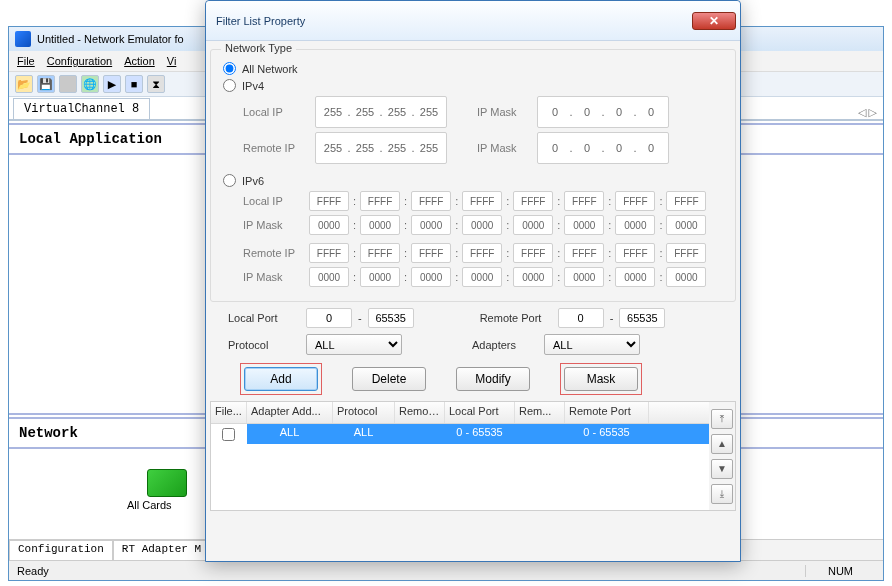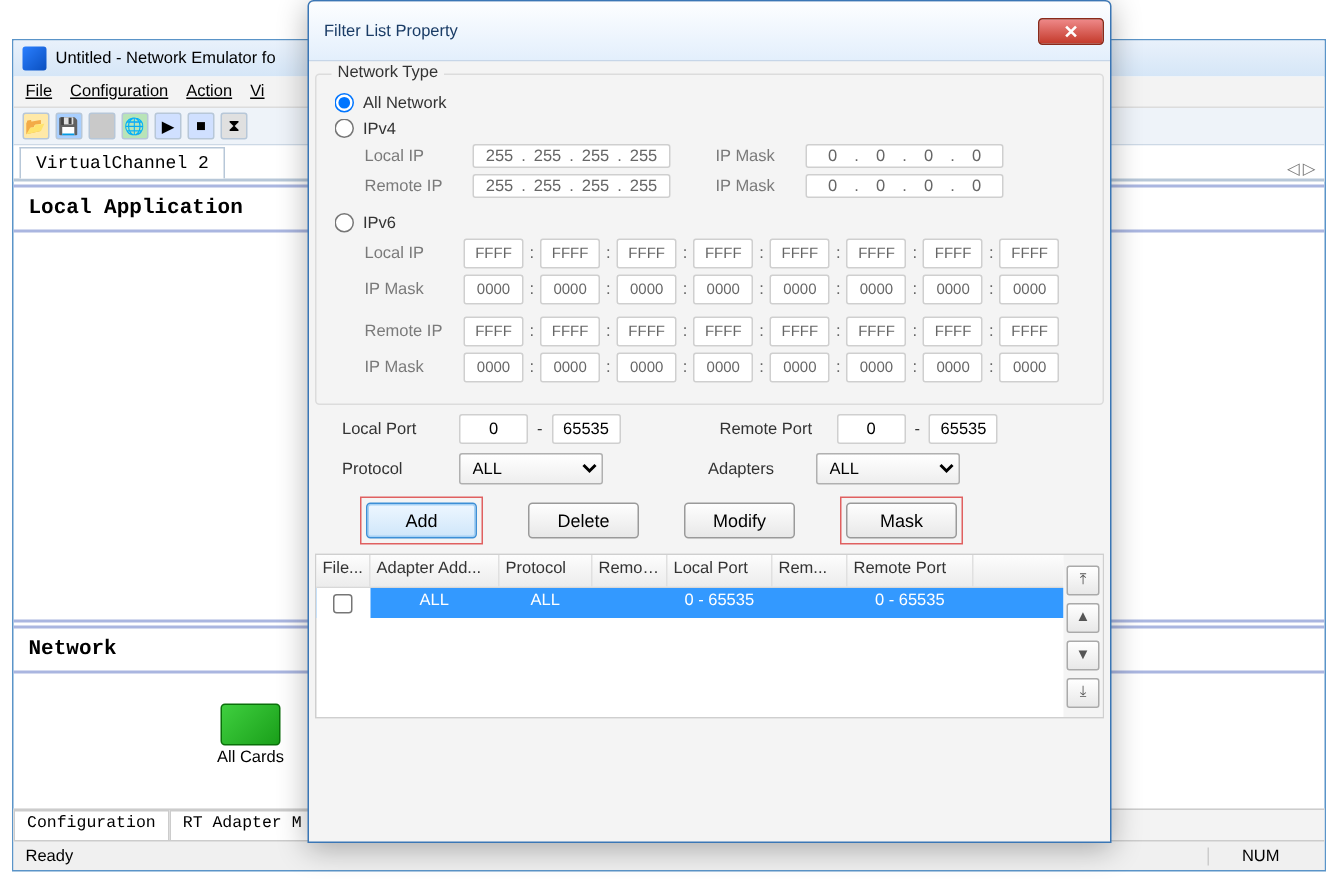--- a/index.html
+++ b/index.html
@@ -17,42 +17,42 @@
 .toolbar .ico.c1{background:#ffe9a8;} .toolbar .ico.c2{background:#a8cfff;} .toolbar .ico.c3{background:#c9c9c9;} .toolbar .ico.c4{background:#b8e4b8;} .toolbar .ico.c5{background:#d0e0ff;} .toolbar .ico.c6{background:#d0e0ff;} .toolbar .ico.c7{background:#e0e0e0;}
 .tab-bar { display: flex; border-bottom: 2px solid #b7c7d8; background: #fff; height: 24px; align-items: flex-end; padding-left: 4px; justify-content: space-between; }
 .tab-bar .left { display:flex; }
 .tab-bar .tab { border: 1px solid #b7c7d8; border-bottom: none; padding: 3px 10px; background: #fff; font-family: "Courier New", monospace; font-size: 12px; }
 .tab-bar .nav { display: flex; gap: 2px; padding: 2px 6px 0 0; }
 .tab-bar .nav span { color: #777; font-size: 11px; cursor: pointer; }
 .section-label { font-family: "Courier New", monospace; font-size: 14px; font-weight: bold; padding: 6px 10px; border-bottom: 2px solid #aab6e0; border-top: 2px solid #aab6e0; margin-top: 2px; }
 .content-area { height: 260px; border-bottom: 2px solid #aab6e0; }
 .network-area { height: 90px; padding: 6px 40px; position: relative; }
 .card-icon { width: 40px; height: 28px; background: linear-gradient(135deg,#3fcf3f,#1a9f1a); border: 1px solid #0a6f0a; border-radius: 3px; margin: 0 auto 6px; }
-.network-area .label { text-align: center; position: absolute; left: 118px; width: 80px; top: 50px; font-family: Arial; font-size: 11px; }
+.network-area .label { text-align: left; position: absolute; left: 118px; width: 80px; top: 50px; font-family: Arial; font-size: 11px; }
 .network-area .card-wrap { position: absolute; left: 138px; top: 20px; }
 .bottom-tabs { display: flex; border-top: 1px solid #ccc; background: #f3f3f3; height: 22px; }
 .bottom-tabs .btab { border: 1px solid #ccc; padding: 2px 8px; font-family: "Courier New", monospace; font-size: 11px; background: #fff; }
 .status-bar { position: absolute; bottom: 0; left: 0; right: 0; height: 20px; background: #f0f0f0; border-top: 1px solid #ccc; display: flex; align-items: center; padding: 0 8px; justify-content: space-between; }
 .status-bar .right { width: 70px; text-align: center; border-left: 1px solid #ccc; }
 
 
 .dialog { position: absolute; left: 205px; top: 0; width: 536px; height: 562px; border: 1px solid #3a76b5; background: #f4f4f4; border-radius: 4px 4px 0 0; box-shadow: 0 4px 20px rgba(0,0,0,0.3); }
 .dialog-title { height: 40px; background: linear-gradient(#fdfeff,#e3effc); border-bottom: 1px solid #c7d6e8; display: flex; align-items: center; justify-content: space-between; padding: 0 0 0 10px; border-radius: 4px 4px 0 0; }
 .dialog-title .txt { color: #1a3c66; }
 .close-x { width: 44px; height: 18px; background: linear-gradient(#e88,#c43a2b); border: 1px solid #8a2a1a; border-radius: 3px; display: flex; align-items: center; justify-content: center; color: #fff; font-weight: bold; font-size: 12px; cursor: pointer; margin-right: 4px; }
 .dialog-body { padding: 8px 4px; color: #444; }
 .group { border: 1px solid #dcdcdc; border-radius: 3px; margin-bottom: 6px; padding: 8px 10px 10px 4px; position: relative; background: #f4f4f4; }
 .group-title { position: absolute; top: -8px; left: 10px; background: #f4f4f4; padding: 0 4px; color: #333; }
 .radio-row { display: flex; align-items: center; gap: 6px; margin: 4px 0 4px 8px; color: #333; }
 .radio-row input { margin: 0; }
 .sub { margin-left: 28px; }
 .ip-row { display: flex; align-items: center; gap: 10px; margin: 4px 0; }
 .ip-row .lab { width: 62px; color: #7a7a7a; }
 .ip-row .lab2 { width: 50px; color: #7a7a7a; margin-left: 20px; }
-.ip-box { display: flex; align-items: center; border: 1px solid #cfcfcf; background: #fff; padding: 2px 4px; height: 16px; border-radius: 2px; }
+.ip-box { display: flex; align-items: center; border: 1px solid #cfcfcf; background: #fff; padding: 2px 4px; height: 32px; border-radius: 2px; }
 .ip-box span { width: 26px; text-align: center; color: #666; }
 .ip-box .dot { width: 6px; text-align: center; color: #666; }
 .v6-row { display: flex; align-items: center; gap: 4px; margin: 4px 0; }
 .v6-row .lab { width: 62px; color: #7a7a7a; }
 .hex { width: 40px; height: 20px; border: 1px solid #cfcfcf; background: #fff; text-align: center; font-size: 10px; color: #666; border-radius: 2px; }
 .colon { color: #666; }
 .port-row { display: flex; align-items: center; margin: 6px 0; }
 .port-row .lab { width: 78px; color: #333; }
 .port-in { width: 46px; height: 20px; border: 1px solid #cfcfcf; background: #fff; text-align: center; font-size: 11px; border-radius: 2px; }
 .dash { margin: 0 6px; color: #333; }
@@ -92,21 +92,21 @@
     <div class="ico c1">📂</div>
     <div class="ico c2">💾</div>
     <div class="ico c3"></div>
     <div class="ico c4">🌐</div>
     <div class="ico c5">▶</div>
     <div class="ico c6">■</div>
     <div class="ico c7">⧗</div>
   </div>
   <div class="tab-bar">
     <div class="left">
-        <div class="tab">VirtualChannel 2</div>
+        <div class="tab">VirtualChannel 8</div>
       </div>
     <div class="nav">
       <span>◁</span>
       <span>▷</span>
     </div>
   </div>
   <div class="section-label">Local Application</div>
   <div class="content-area"></div>
   <div class="section-label">Network</div>
   <div class="network-area">

